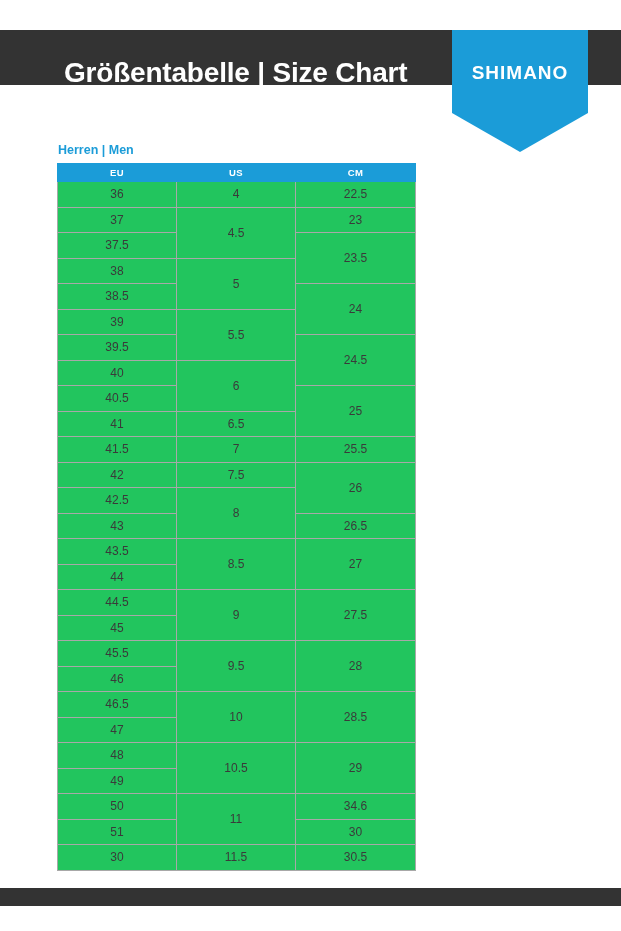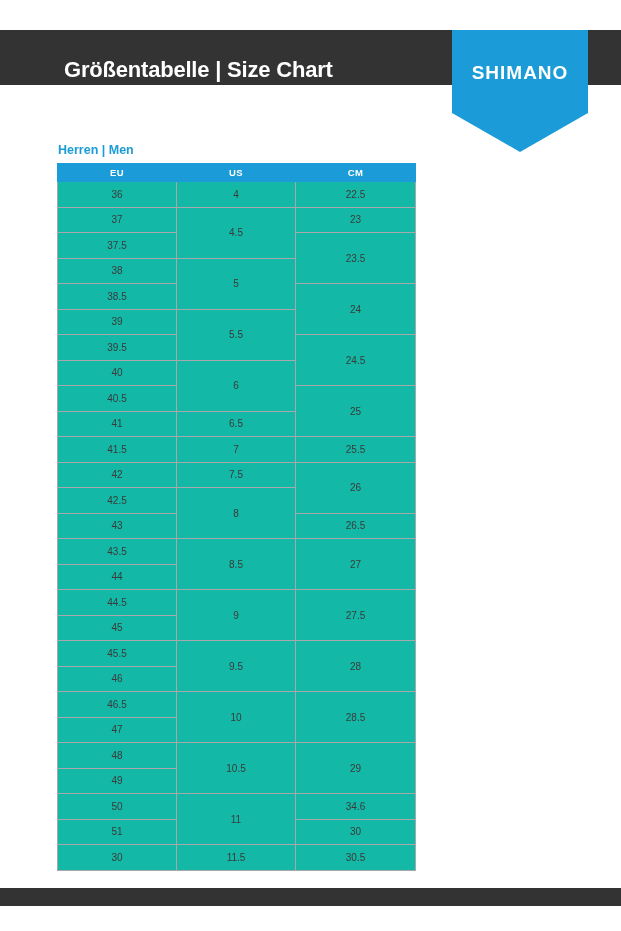--- a/index.html
+++ b/index.html
@@ -19,21 +19,21 @@
   }
   
   .bottom-band{
     position:absolute;left:0;top:888px;width:621px;height:18px;
     background:#333333;
   }
 
   
   .title-main{
     position:absolute;left:64px;top:57px;
-    font-size:22px;font-weight:bold;color:#ffffff;
+    font-size:28px;font-weight:bold;color:#ffffff;
     letter-spacing:-0.2px;white-space:nowrap;
     z-index:5;
   }
   .title-sub{
     position:absolute;left:78px;top:100px;
     font-size:21.5px;font-weight:bold;color:#1b1b1b;
     letter-spacing:-0.2px;white-space:nowrap;
     z-index:5;
   }
   .section-label{
@@ -83,24 +83,24 @@
     border:1px solid #1b9cd8;
     padding:0;
     text-align:center;
     vertical-align:middle;
   }
   table.size-chart td{
     border:1px solid #a8a8a8;
     padding:0;
     text-align:center;
     vertical-align:middle;
-    font-size:10px;
+    font-size:12px;
     color:#3a3a3a;
     height:24.5px;
-    background:#14b8a6;
+    background:#22c55e;
   }
   .cell-eu{}
   .cell-us{}
   .cell-cm{}
 </style>
 </head>
 <body>
 
 <div id="page">
 

